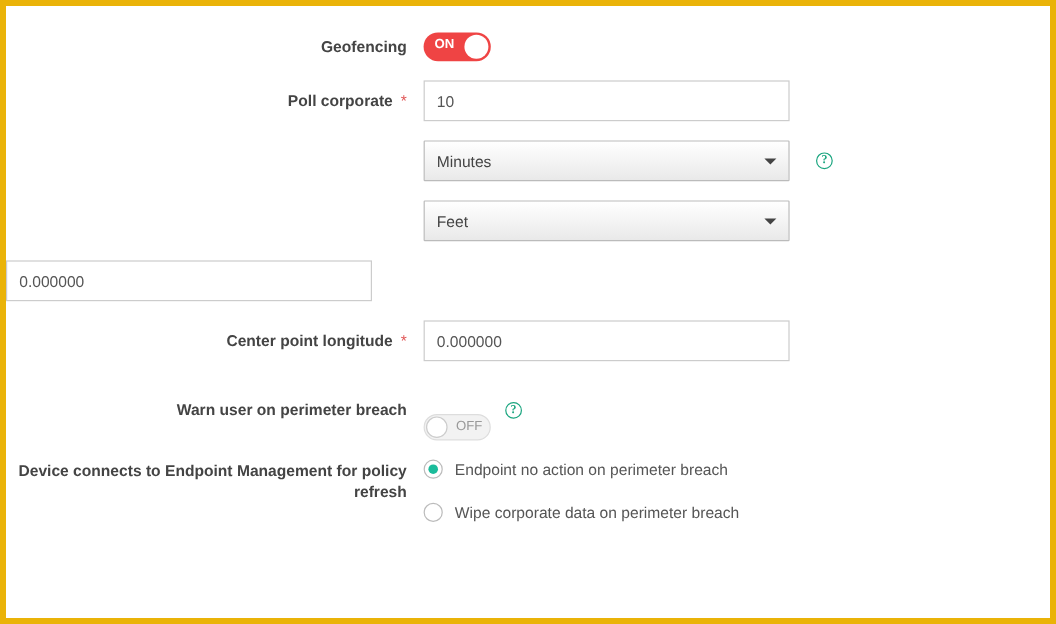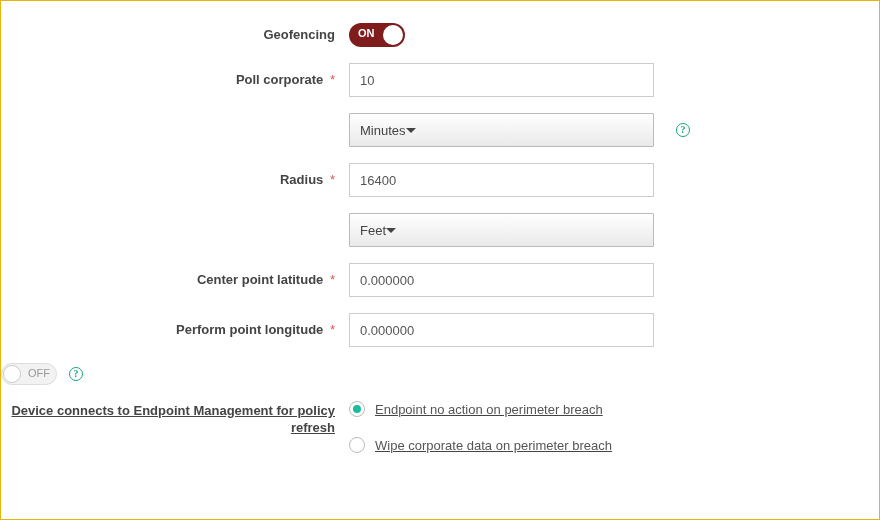--- a/index.html
+++ b/index.html
@@ -5,21 +5,21 @@
     * { box-sizing: border-box; margin: 0; padding: 0; }
     body {
       font-family: -apple-system, BlinkMacSystemFont, "Segoe UI", Arial, sans-serif;
       font-size: 13px;
       color: #444;
       background: #fff;
     }
     .container {
       width: 880px;
       height: 520px;
-      border: 1px solid #eab308;
+      border: 5px solid #eab308;
       padding: 22px 0 5px 0;
       overflow: hidden;
     }
     .form-row {
       display: flex;
       align-items: center;
       margin-bottom: 16px;
     }
     .label-col {
       width: 348px;
@@ -51,40 +51,41 @@
     }
     
     .toggle {
       width: 56px;
       height: 24px;
       border-radius: 12px;
       position: relative;
       cursor: pointer;
       display: inline-block;
     }
-    .toggle.on { background: #7f1d1d; }
+    .toggle.on { background: #ef4444; }
     .toggle.on .knob {
       position: absolute;
       right: 2px; top: 2px;
       width: 20px; height: 20px;
       background: #fff;
       border-radius: 50%;
     }
     .toggle.on .toggle-text {
       position: absolute;
       left: 9px; top: 4px;
       color: #fff;
       font-size: 11px;
       font-weight: 600;
     }
     
     .toggle.off {
       width: 56px; height: 22px;
       background: #f2f2f2;
       border: 1px solid #ddd;
+      margin-top: 28px;
     }
     .toggle.off .knob {
       position: absolute;
       left: 1px; top: 1px;
       width: 18px; height: 18px;
       background: #fff;
       border: 1px solid #ccc;
       border-radius: 50%;
     }
     .toggle.off .toggle-text {
@@ -104,20 +105,21 @@
       font-family: inherit;
     }
     .select {
       width: 100%;
       height: 34px;
       border: 1px solid #bbb;
       background: linear-gradient(#ffffff, #e9e9e9);
       padding: 0 10px;
       display: flex;
       align-items: center;
+      justify-content: space-between;
       cursor: pointer;
       font-size: 13px;
       color: #444;
       border-radius: 1px;
     }
     .select .caret {
       width: 0; height: 0;
       border-left: 5px solid transparent;
       border-right: 5px solid transparent;
       border-top: 5px solid #444;
@@ -192,71 +194,59 @@
       <div class="select">
         <span>Minutes</span>
         <span class="caret"></span>
       </div>
     </div>
     <div class="after-col">
       <span class="help-icon">?</span>
     </div>
   </div>
 
-  <div class="form-row">
-    <div class="label-col">
-      <span>Radius</span>
-      <span class="required">*</span>
-    </div>
-    <div class="control-col">
-      <input type="text" class="text-input" value="16400" style="">
-    </div>
-  </div>
 
   <div class="form-row">
     <div class="label-col"></div>
     <div class="control-col">
       <div class="select">
         <span>Feet</span>
         <span class="caret"></span>
       </div>
     </div>
   </div>
 
   <div class="form-row">
+    <div class="control-col">
+      <input type="text" class="text-input" value="0.000000" style="">
+    </div>
+  </div>
+
+  <div class="form-row">
     <div class="label-col">
-      <span>Center point latitude</span>
+      <span>Center point longitude</span>
       <span class="required">*</span>
     </div>
     <div class="control-col">
       <input type="text" class="text-input" value="0.000000" style="">
     </div>
   </div>
 
   <div class="form-row">
-    <div class="label-col">
-      <span>Perform point longitude</span>
-      <span class="required">*</span>
-    </div>
-    <div class="control-col">
-      <input type="text" class="text-input" value="0.000000" style="">
-    </div>
-  </div>
-
-  <div class="form-row">
+    <div class="label-col">Warn user on perimeter breach</div>
     <div class="control-col" style="width:auto;">
       <div class="toggle off">
         <span class="knob"></span>
         <span class="toggle-text">OFF</span>
       </div>
       <span class="help-icon" style="margin-left:12px;">?</span>
     </div>
   </div>
 
-  <div class="form-row" style="align-items:center; margin-bottom:16px;text-decoration:underline;">
+  <div class="form-row" style="align-items:center; margin-bottom:16px;">
     <div class="label-col two-line">Device connects to Endpoint Management for policy refresh</div>
     <div class="control-col radio-group" style="width:auto; display:block;">
       <div class="radio-option">
         <span class="radio selected"></span>
         <span class="radio-label">Endpoint no action on perimeter breach</span>
       </div>
       <div class="radio-option">
         <span class="radio"></span>
         <span class="radio-label">Wipe corporate data on perimeter breach</span>
       </div>

